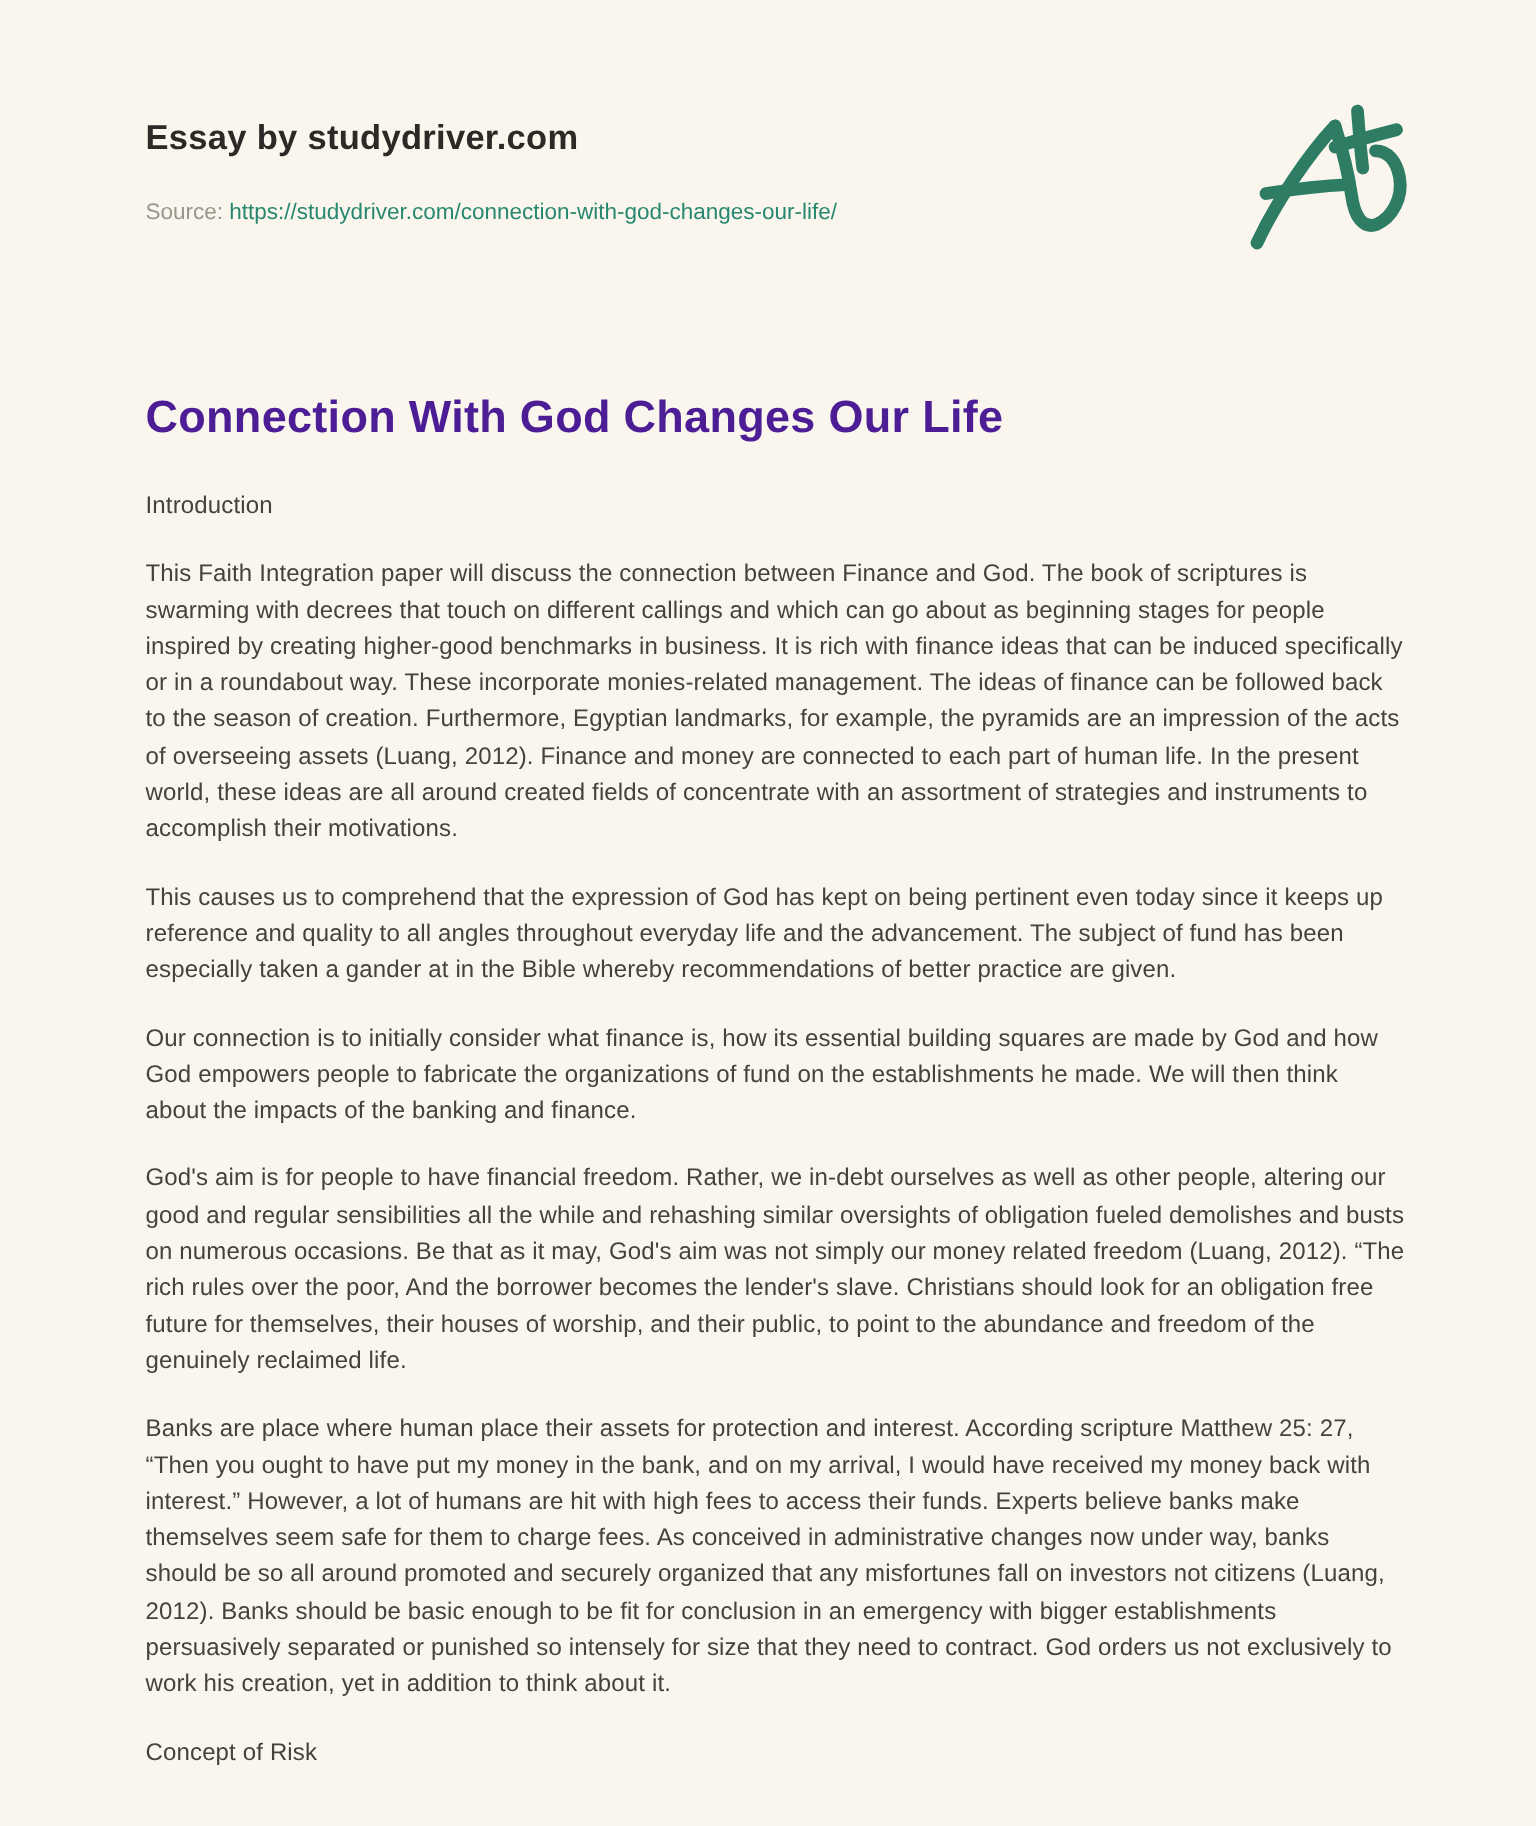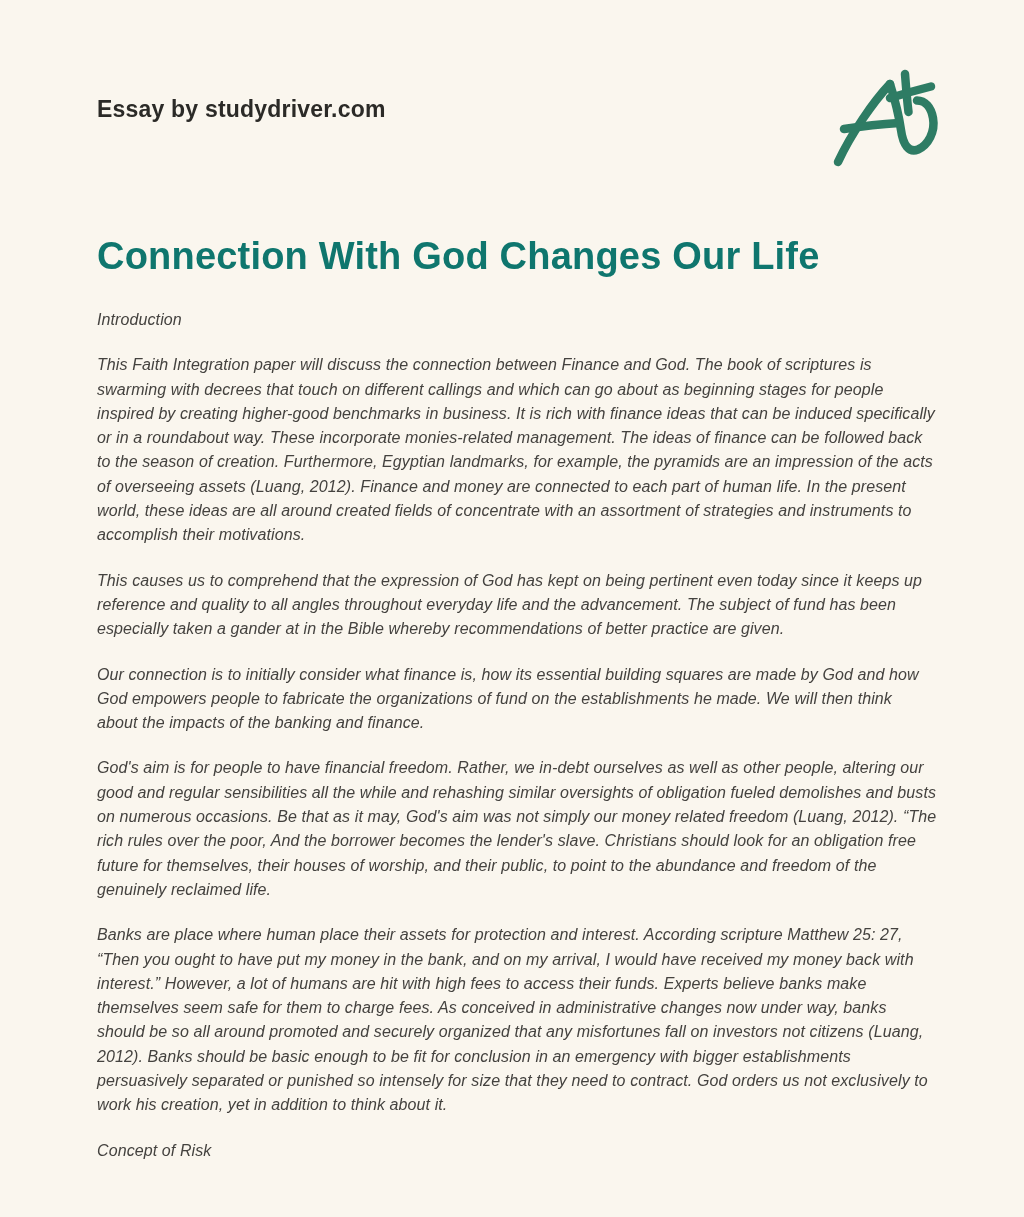--- a/index.html
+++ b/index.html
@@ -21,21 +21,20 @@
   }
   .content {
     position: absolute;
     left: 97px;
     top: 0;
     width: 840px;
   }
   .doc-header {
     position: relative;
     padding-top: 78px;
-    margin-top: 18px;
   }
   .doc-header h2 {
     font-size: 23px;
     font-weight: 700;
     color: #2b2a27;
     letter-spacing: 0.2px;
   }
   .source-line {
     margin-top: 28px;
     font-size: 15px;
@@ -48,35 +47,34 @@
   .logo {
     position: absolute;
     left: 823px;
     top: 62px;
     width: 130px;
     height: 110px;
   }
   .logo svg { width: 100%; height: 100%; }
   .article-title {
     margin-top: 112px;
-    font-size: 38px;
+    font-size: 30px;
     font-weight: 700;
-    color: #0f766e;
+    color: #4c1d95;
     letter-spacing: 0.2px;
   }
   .essay-body {
     margin-top: 30px;
   }
   .essay-body p {
     font-size: 16px;
     line-height: 24.3px;
     letter-spacing: 0.1px;
     color: #44423f;
     margin-bottom: 21px;
-    font-style: italic;
   }
   .essay-body p.subheading {
     margin-bottom: 21px;
   }
 </style>
 </head>
 <body>
 
 <div class="page">
 
@@ -87,20 +85,24 @@
       <path d="M21,67 C40,64 58,62 76,61"></path>
       <path d="M82,12 C83,25 84,38 85.5,50"></path>
       <path d="M67,36 C80,32 94,28 108,24.5"></path>
     </svg>
   </div>
 
   <div class="content">
 
     <div class="doc-header">
       <h2>Essay by studydriver.com</h2>
+      <div class="source-line">
+        <span>Source:</span>
+        <a href="#">https://studydriver.com/connection-with-god-changes-our-life/</a>
+      </div>
     </div>
 
     <h1 class="article-title">Connection With God Changes Our Life</h1>
 
     <div class="essay-body">
       <p class="subheading">Introduction</p>
       <p>This Faith Integration paper will discuss the connection between Finance and God. The book of scriptures is swarming with decrees that touch on different callings and which can go about as beginning stages for people inspired by creating higher-good benchmarks in business. It is rich with finance ideas that can be induced specifically or in a roundabout way. These incorporate monies-related management. The ideas of finance can be followed back to the season of creation. Furthermore, Egyptian landmarks, for example, the pyramids are an impression of the acts of overseeing assets (Luang, 2012). Finance and money are connected to each part of human life. In the present world, these ideas are all around created fields of concentrate with an assortment of strategies and instruments to accomplish their motivations.</p>
       <p>This causes us to comprehend that the expression of God has kept on being pertinent even today since it keeps up reference and quality to all angles throughout everyday life and the advancement. The subject of fund has been especially taken a gander at in the Bible whereby recommendations of better practice are given.</p>
       <p>Our connection is to initially consider what finance is, how its essential building squares are made by God and how God empowers people to fabricate the organizations of fund on the establishments he made. We will then think about the impacts of the banking and finance.</p>
       <p>God's aim is for people to have financial freedom. Rather, we in-debt ourselves as well as other people, altering our good and regular sensibilities all the while and rehashing similar oversights of obligation fueled demolishes and busts on numerous occasions. Be that as it may, God's aim was not simply our money related freedom (Luang, 2012). “The rich rules over the poor, And the borrower becomes the lender's slave. Christians should look for an obligation free future for themselves, their houses of worship, and their public, to point to the abundance and freedom of the genuinely reclaimed life.</p>

